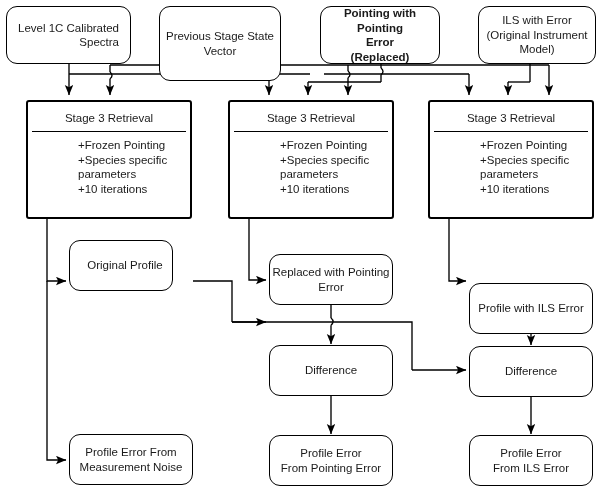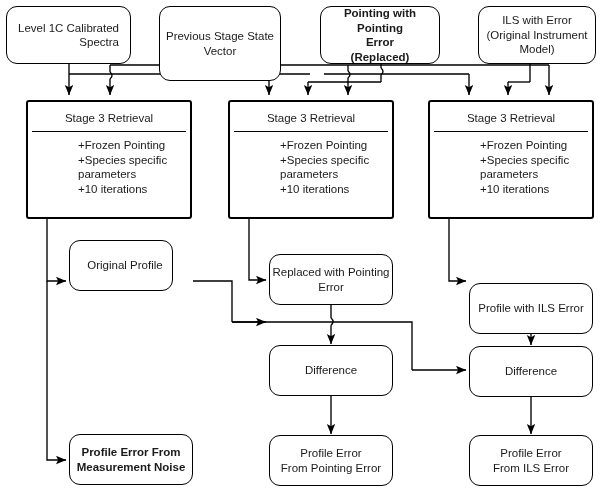--- a/index.html
+++ b/index.html
@@ -200,21 +200,21 @@
   </div>
 
   <div class="node" style="left:269px; top:345px; width:124px; height:51px;">
     <span class="lines">Difference</span>
   </div>
 
   <div class="node" style="left:469px; top:346px; width:124px; height:51px;">
     <span class="lines">Difference</span>
   </div>
 
-  <div class="node" style="left:69px; top:434px; width:124px; height:51px;font-weight:bold;">
+  <div class="node" style="left:69px; top:434px; width:124px; height:51px;">
     <span class="lines">Profile Error From
 Measurement Noise</span>
   </div>
 
   <div class="node" style="left:269px; top:435px; width:124px; height:51px;">
     <span class="lines">Profile Error
 From Pointing Error</span>
   </div>
 
   <div class="node" style="left:469px; top:435px; width:124px; height:51px;">

